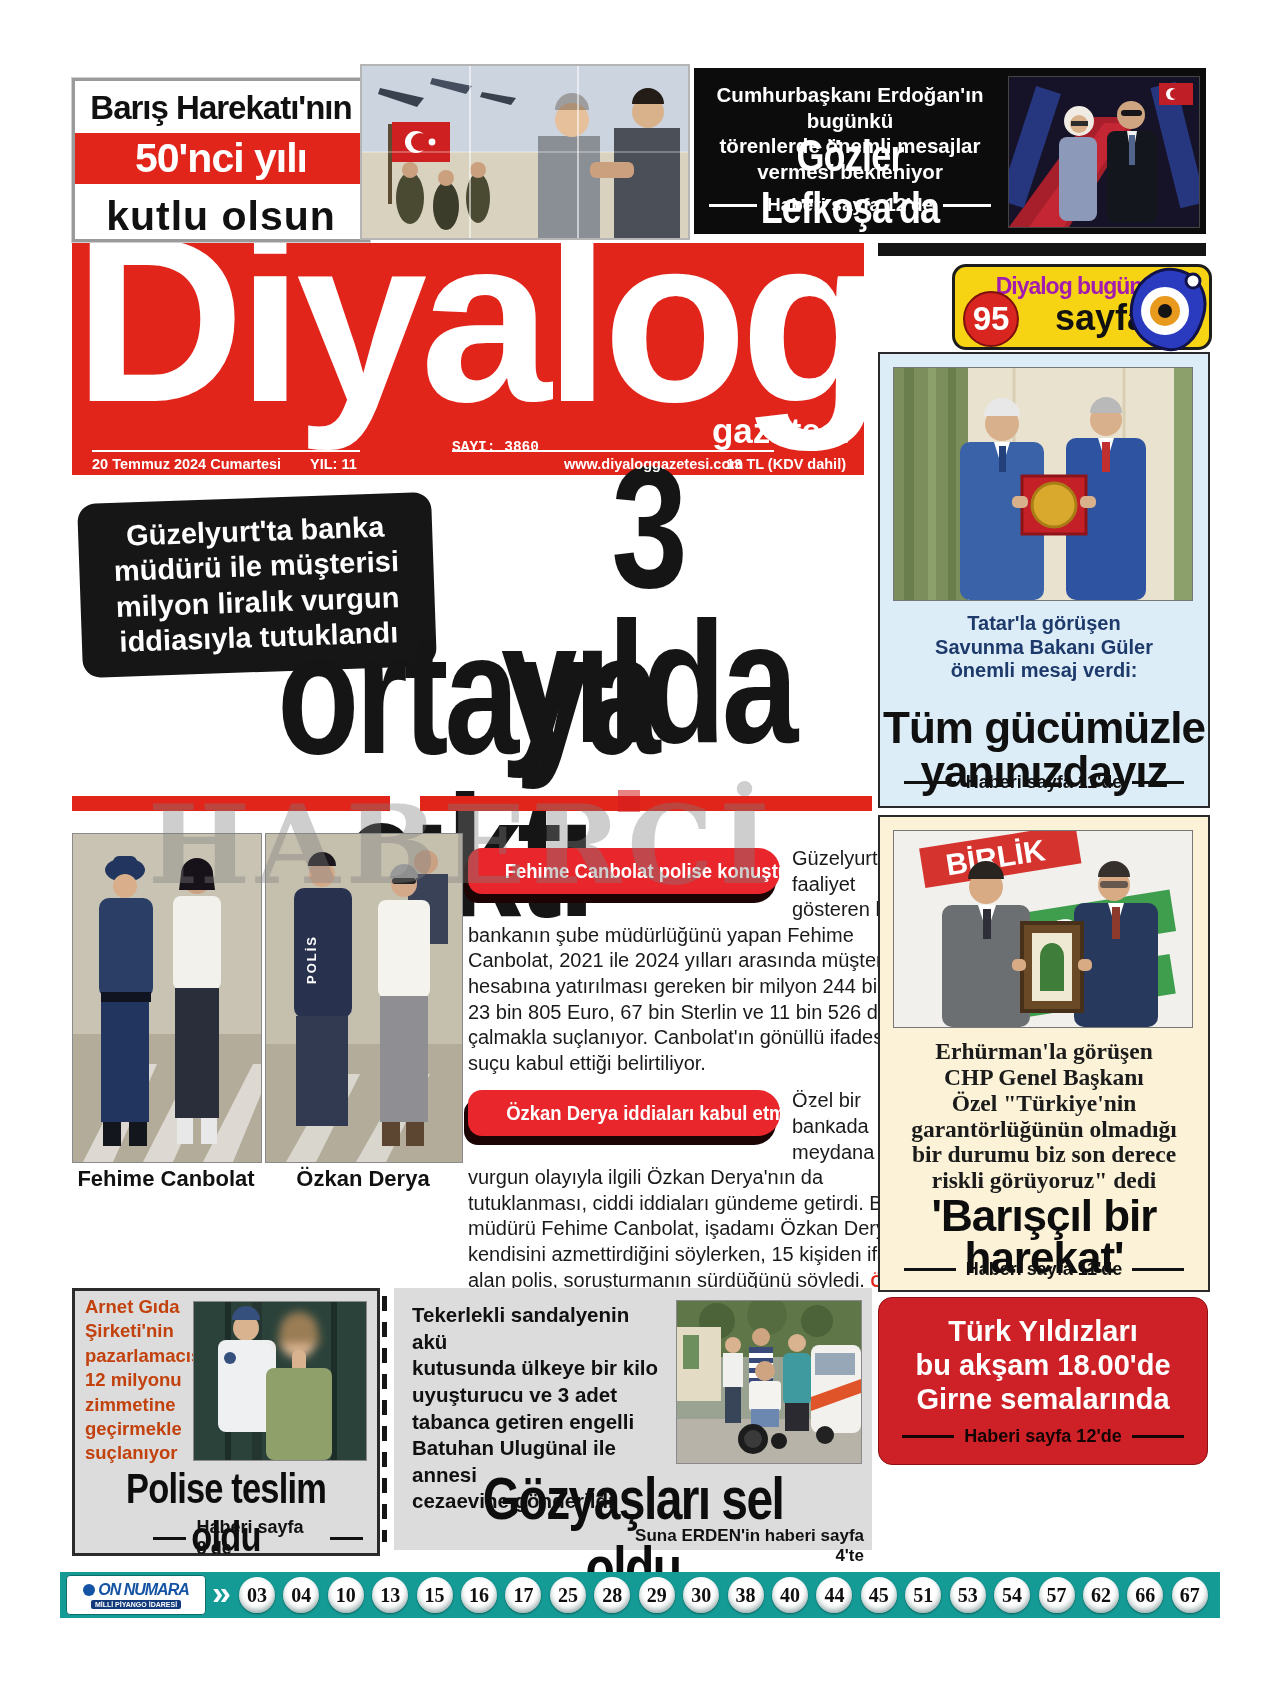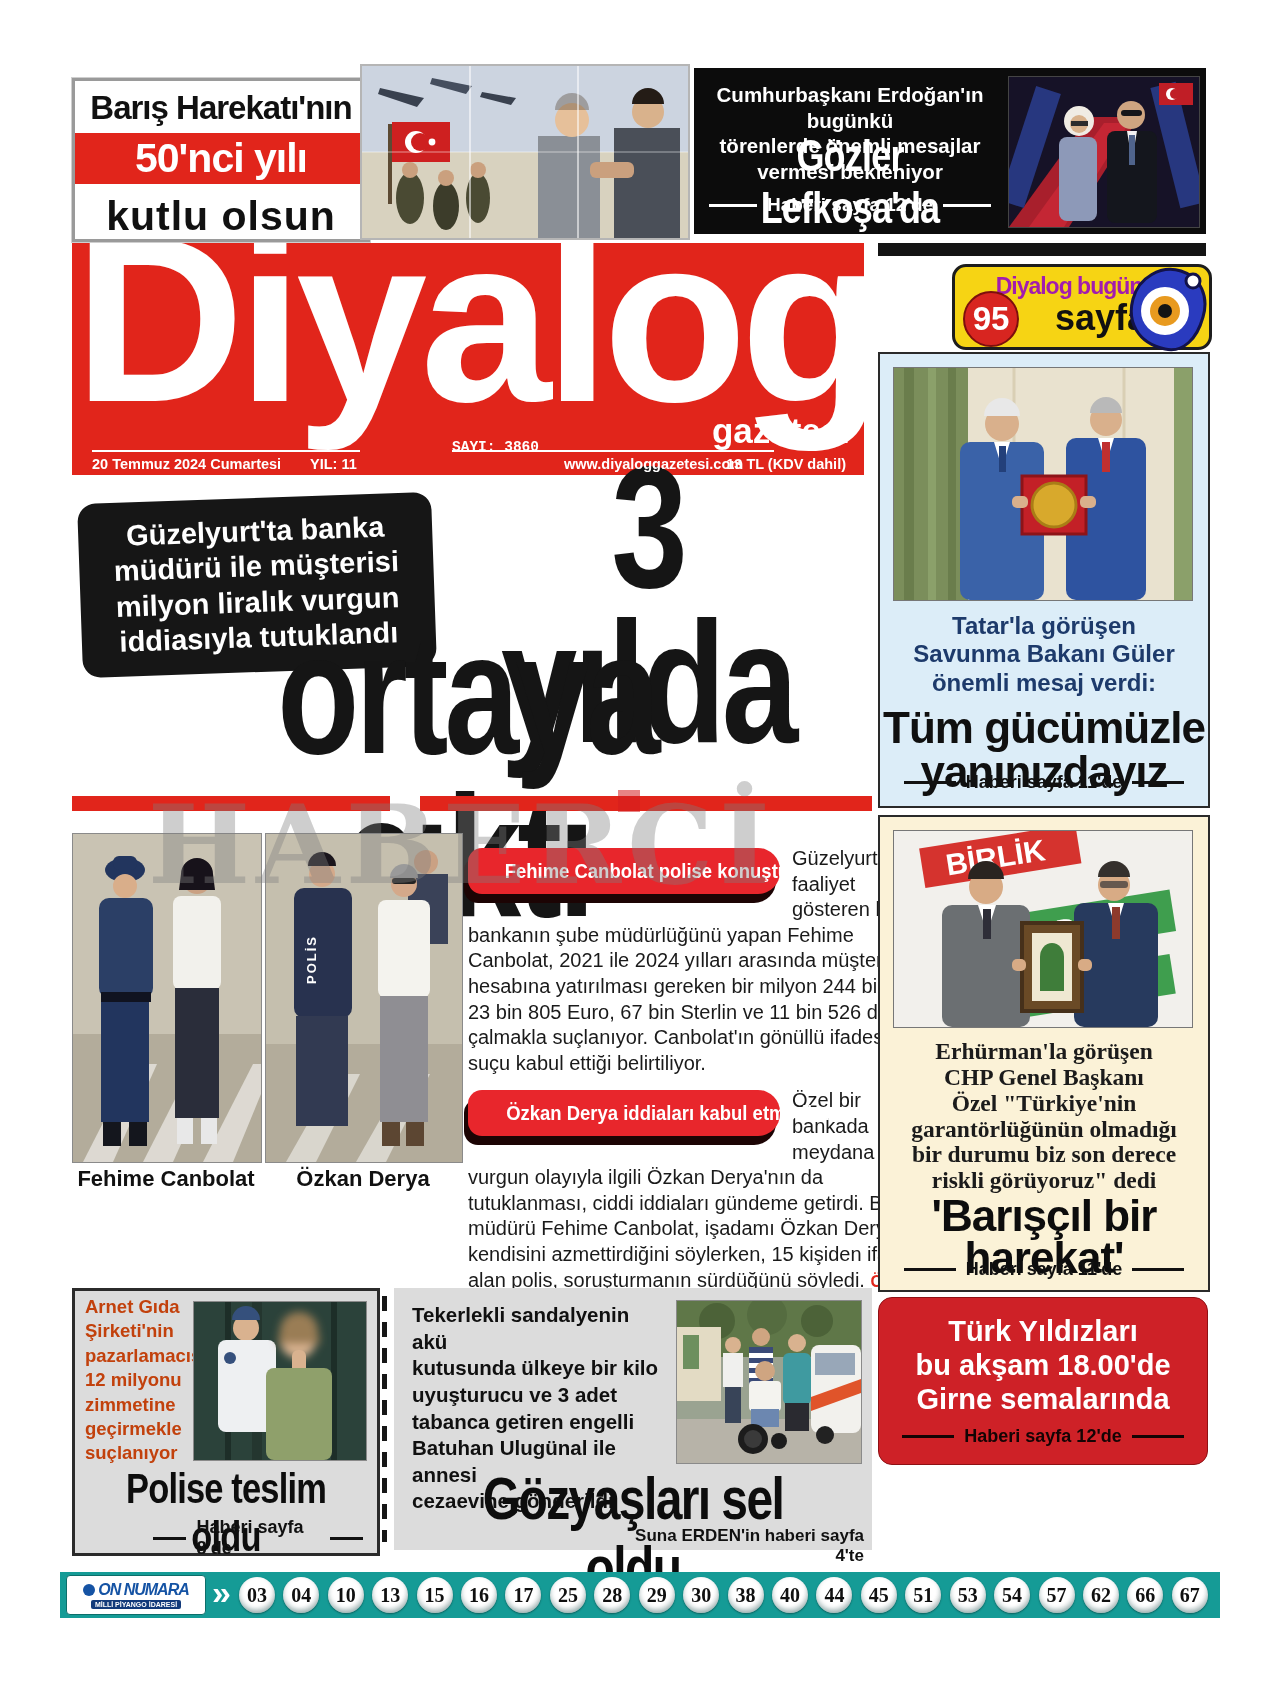--- a/index.html
+++ b/index.html
@@ -38,21 +38,21 @@
   .badge-top{left:34px;top:6px;width:160px;text-align:center;font-size:23px;font-weight:bold;color:#a21caf;letter-spacing:-1px;}
   .badge-circle{left:8px;top:24px;width:52px;height:52px;border-radius:50%;background:#d82520;border:2px solid #7d0f0d;
                 color:#fff;font-size:33px;font-weight:bold;display:flex;align-items:center;justify-content:center;}
   .badge-word{left:64px;top:30px;font-size:36px;font-weight:bold;color:#111;padding-left:36px;}
   .badge-eye{left:164px;top:-8px;width:92px;height:94px;}
 
   
   .sb{left:878px;width:328px;border:2px solid #2a2a2a;}
   .sb1{top:352px;height:452px;background:#dcedf8;}
   .sb-photo{left:13px;top:13px;width:298px;border:1px solid #777;}
-  .sb1-kicker{left:0;top:258px;width:100%;font-size:24px;font-weight:bold;color:#1d3a6b;line-height:1.18;}
+  .sb1-kicker{left:0;top:258px;width:100%;font-size:20px;font-weight:bold;color:#1d3a6b;line-height:1.18;}
   .sb1-headline{left:0;top:352px;width:100%;font-size:44px;font-weight:bold;color:#101010;line-height:1.0;letter-spacing:-1px;}
   .sb-ref{left:0;width:100%;font-size:18px;color:#111;}
   .sb2{top:815px;height:473px;background:#fbf2d7;}
   .sb2-kicker{left:0;top:222px;width:100%;font-family:"Liberation Serif","DejaVu Serif",serif;
               font-size:23.5px;font-weight:bold;color:#1b1b1b;line-height:1.1;}
   .sb2-headline{left:0;top:378px;width:100%;font-size:44px;font-weight:bold;color:#0d0d0d;line-height:.95;letter-spacing:-1px;}
   .sb3{left:878px;top:1297px;width:328px;height:166px;background:#ce2127;border-radius:14px;border:1px solid #8e1014;}
   .sb3-text{left:0;top:16px;width:100%;color:#fff;font-size:29px;font-weight:bold;line-height:1.18;}
   .sb3-ref{left:0;top:128px;width:100%;font-size:18px;color:#140404;}
 

